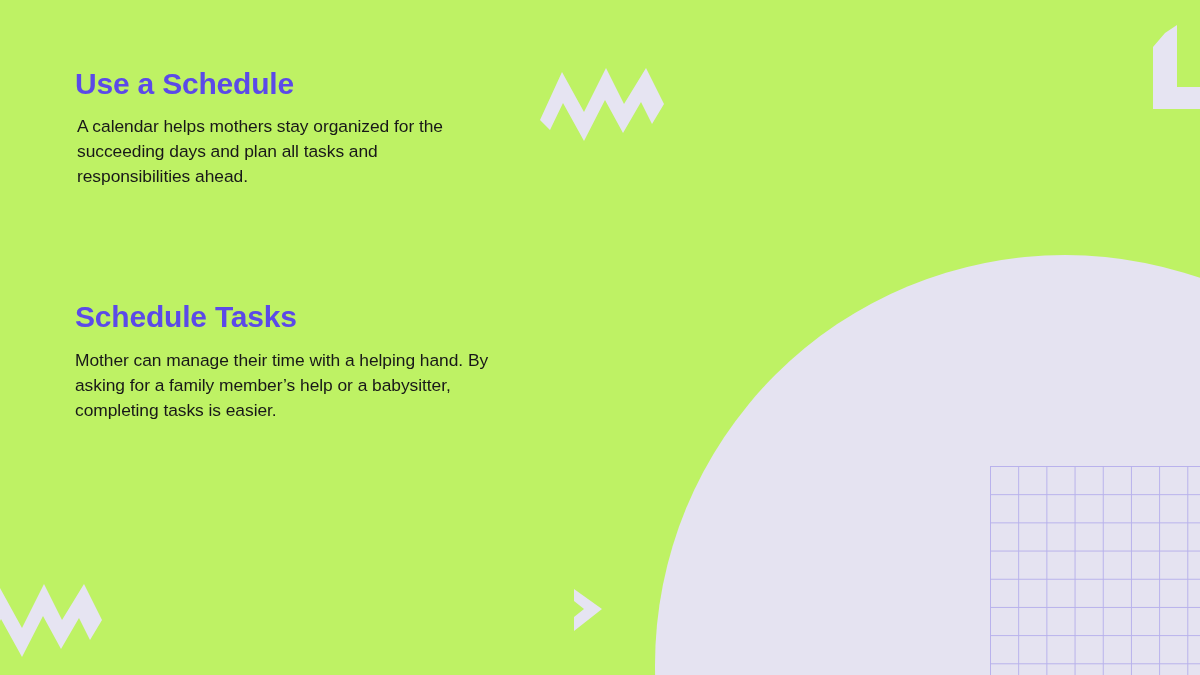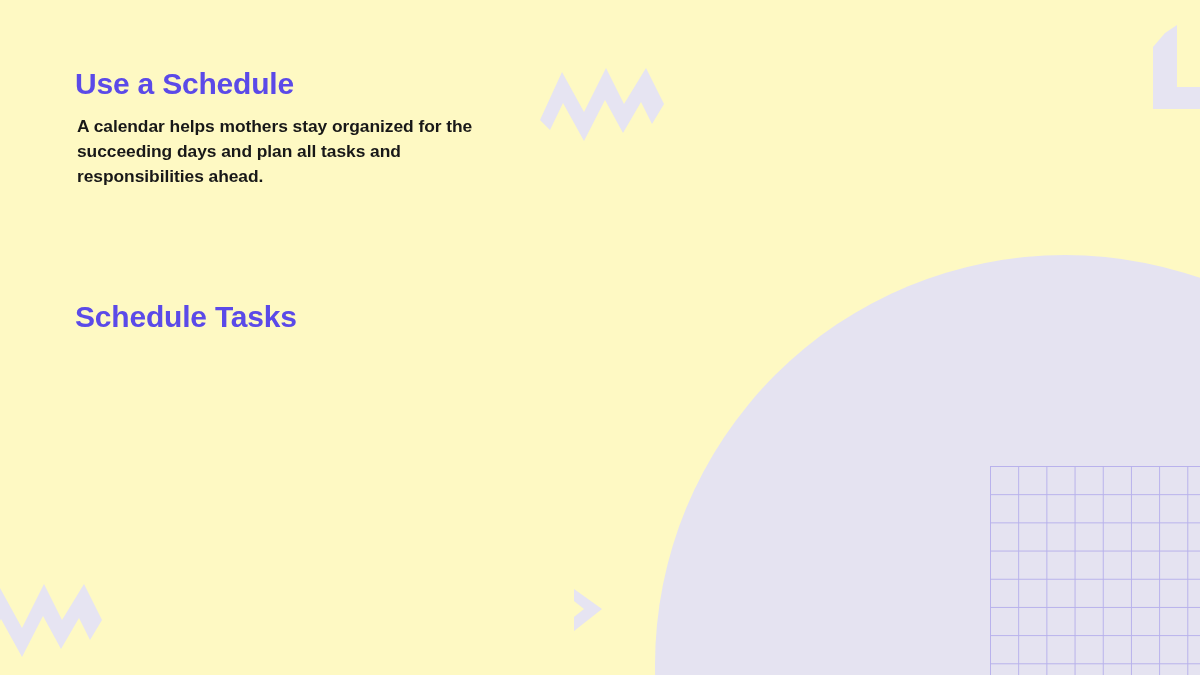--- a/index.html
+++ b/index.html
@@ -8,21 +8,21 @@
     padding: 0;
     background: #ffffff;
   }
   body {
     font-family: "Liberation Sans", sans-serif;
   }
   #slide {
     position: relative;
     width: 1200px;
     height: 675px;
-    background: #fef9c3;
+    background: #bef264;
     overflow: hidden;
   }
 
   
   .deco {
     position: absolute;
     pointer-events: none;
   }
 
   #circle-shape {
@@ -70,21 +70,21 @@
     font-weight: bold;
     letter-spacing: -0.2px;
     color: #5b4ae8;
     line-height: 1.18;
   }
 
   .block-body {
     margin: 0;
     font-family: "Liberation Sans", sans-serif;
     font-size: 17.4px;
-    font-weight: bold;
+    font-weight: normal;
     color: #181818;
     line-height: 24.6px;
     letter-spacing: -0.05px;
   }
 
   #block-schedule .block-body {
     margin-top: 13px;
     margin-left: 2px;
     width: 412px;
   }
@@ -126,15 +126,16 @@
     </svg>
   </div>
 
   <div class="text-block" id="block-schedule">
     <h2 class="block-heading">Use a Schedule</h2>
     <p class="block-body">A calendar helps mothers stay organized for the succeeding days and plan all tasks and responsibilities ahead.</p>
   </div>
 
   <div class="text-block" id="block-delegate">
     <h2 class="block-heading">Schedule Tasks</h2>
+    <p class="block-body">Mother can manage their time with a helping hand. By asking for a family member’s help or a babysitter, completing tasks is easier.</p>
   </div>
 
 </div>
 
 </body></html>

